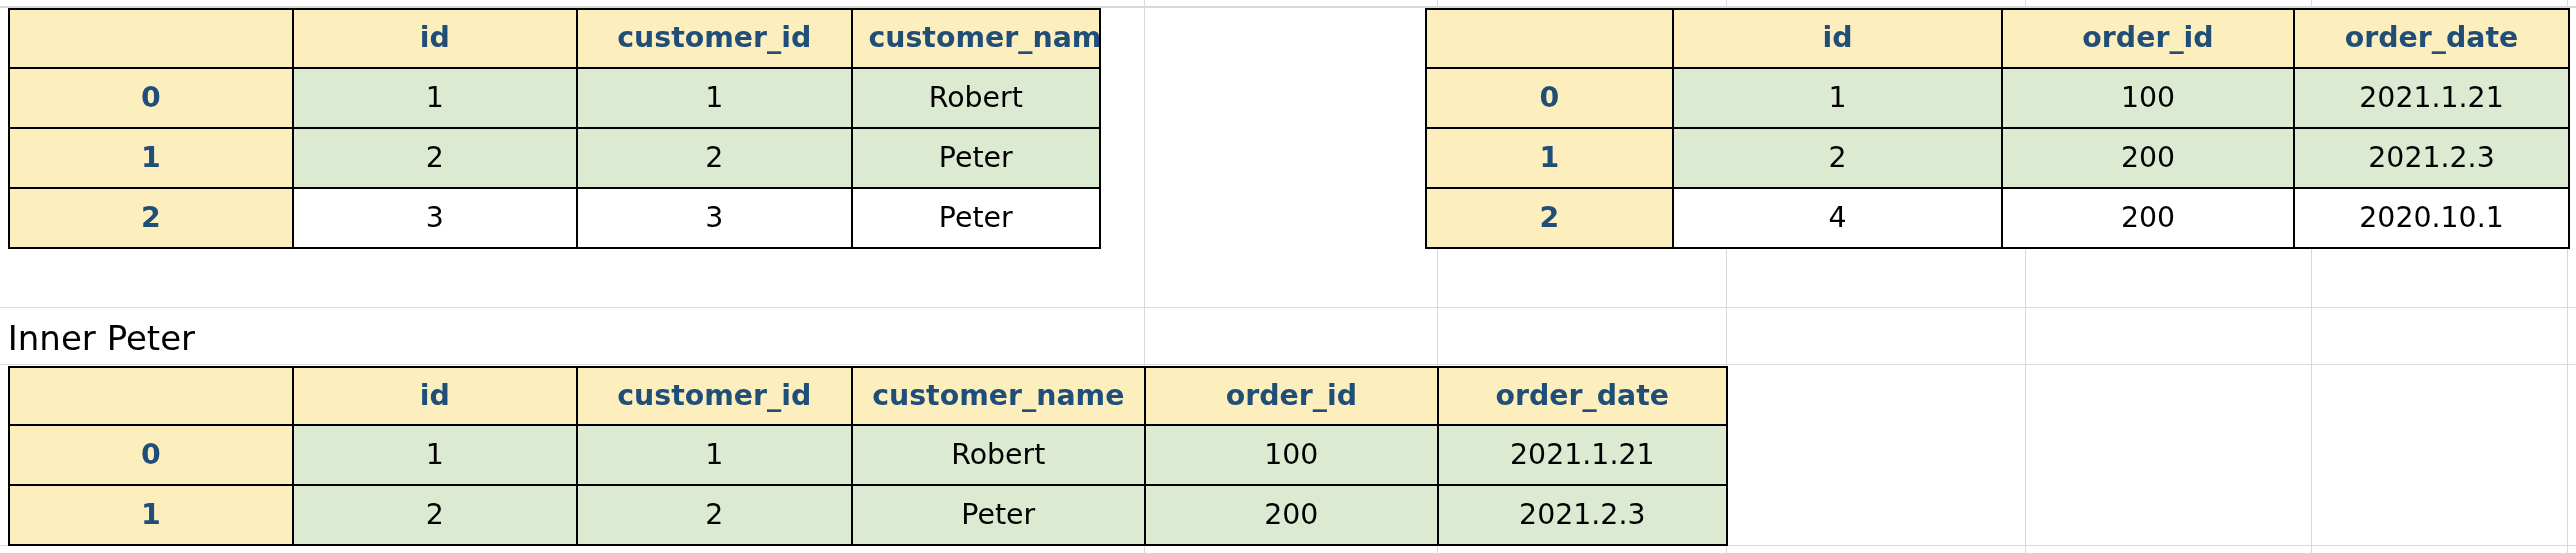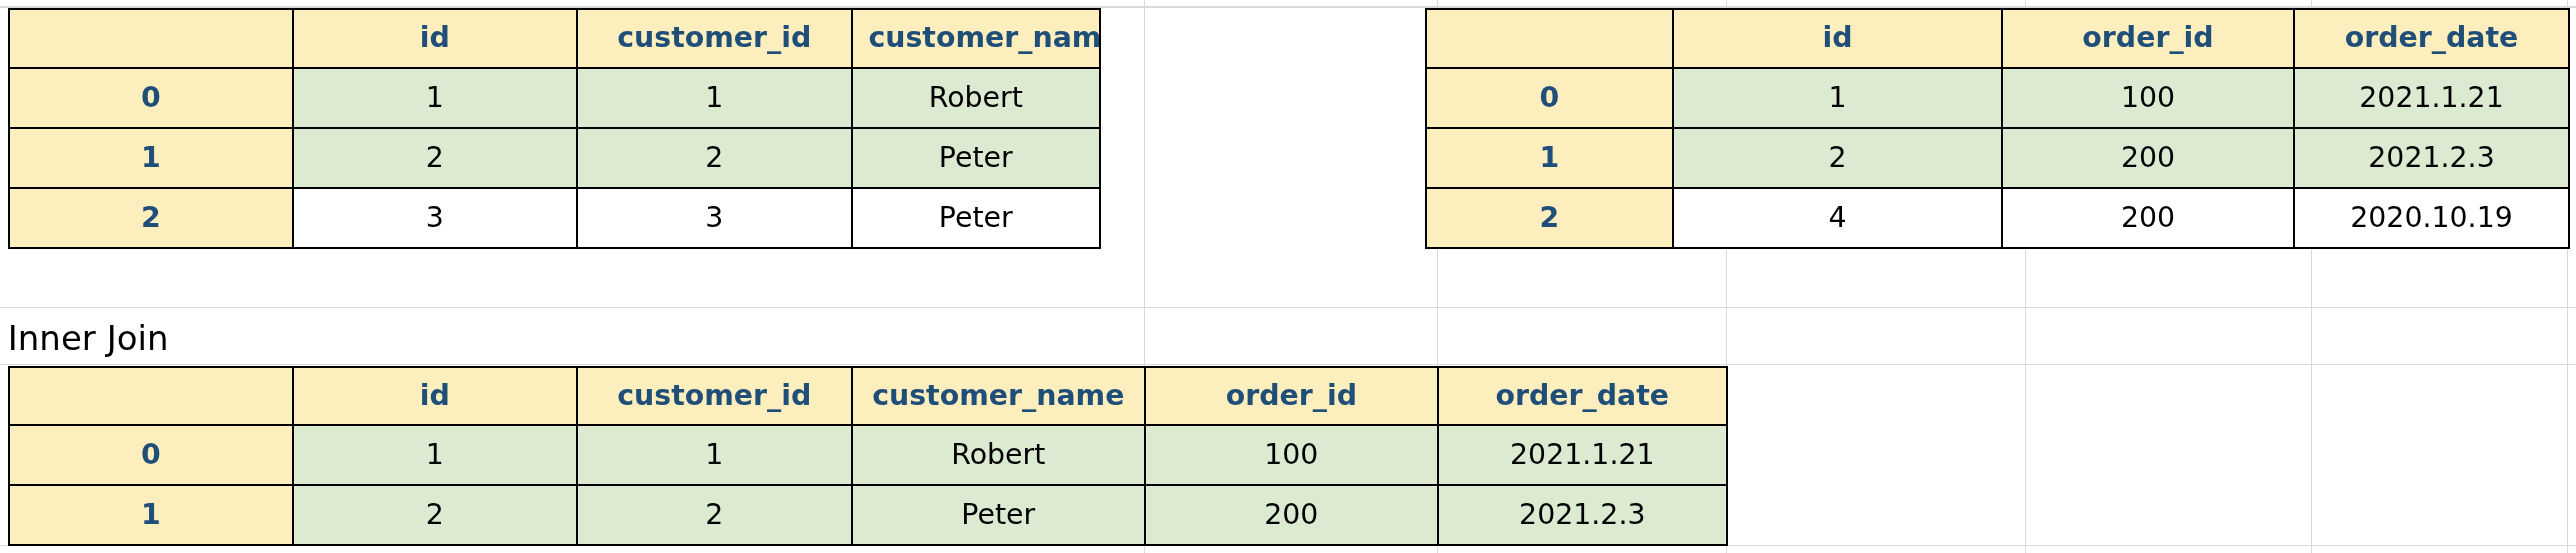--- a/index.html
+++ b/index.html
@@ -164,26 +164,26 @@
       <tr style="height:60px;">
         <td class="idx">1</td>
         <td class="cell hl">2</td>
         <td class="cell hl">200</td>
         <td class="cell hl">2021.2.3</td>
       </tr>
       <tr style="height:60px;">
         <td class="idx">2</td>
         <td class="cell">4</td>
         <td class="cell">200</td>
-        <td class="cell">2020.10.19</td>
+        <td class="cell">2020.10.1</td>
       </tr>
     </tbody>
 </table>
 
-<div class="caption" style="left:7.8px; top:321px;">Inner Join</div>
+<div class="caption" style="left:7.8px; top:321px;">Inner Peter</div>
 
 <table class="df" id="tbl-join" style="left:7.8px; top:366px; width:1718px;">
   <colgroup>
     <col style="width:284px">
     <col style="width:284px">
     <col style="width:275px">
     <col style="width:293px">
     <col style="width:293px">
     <col style="width:289px">
   </colgroup>

